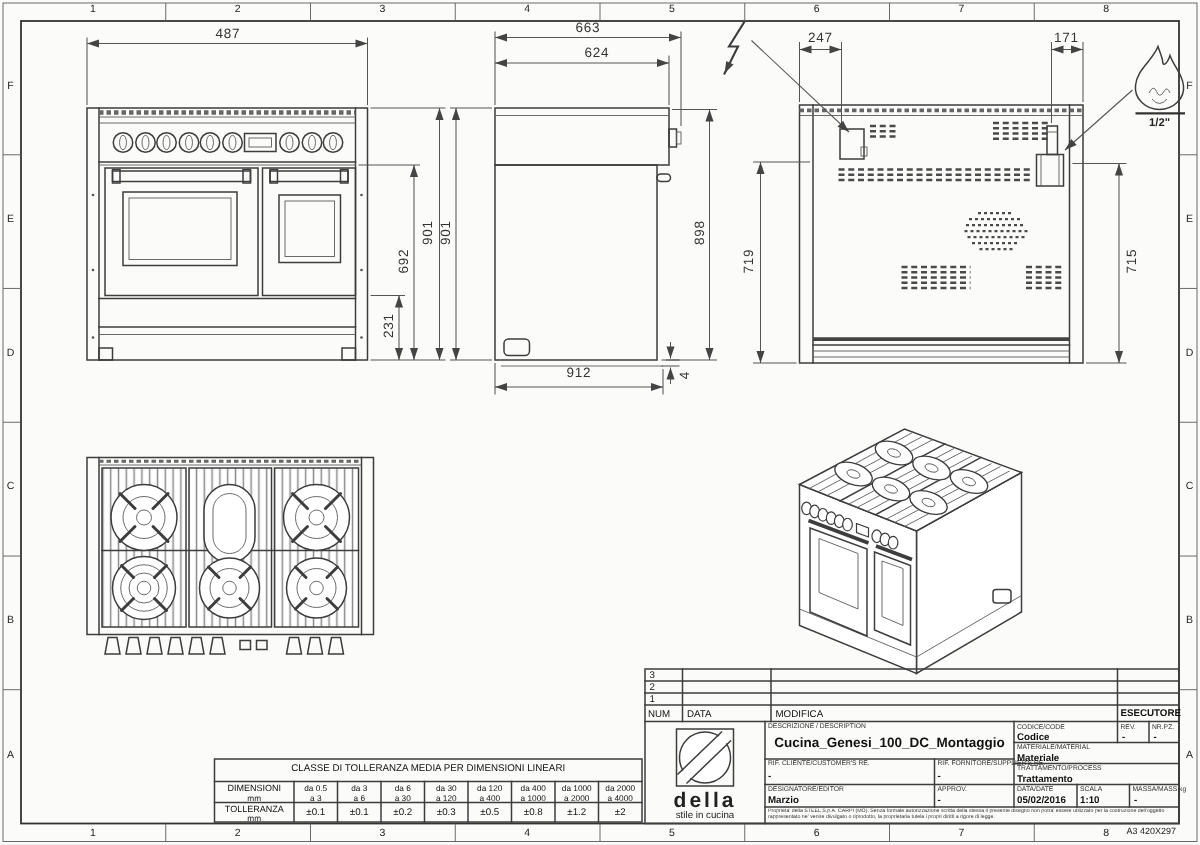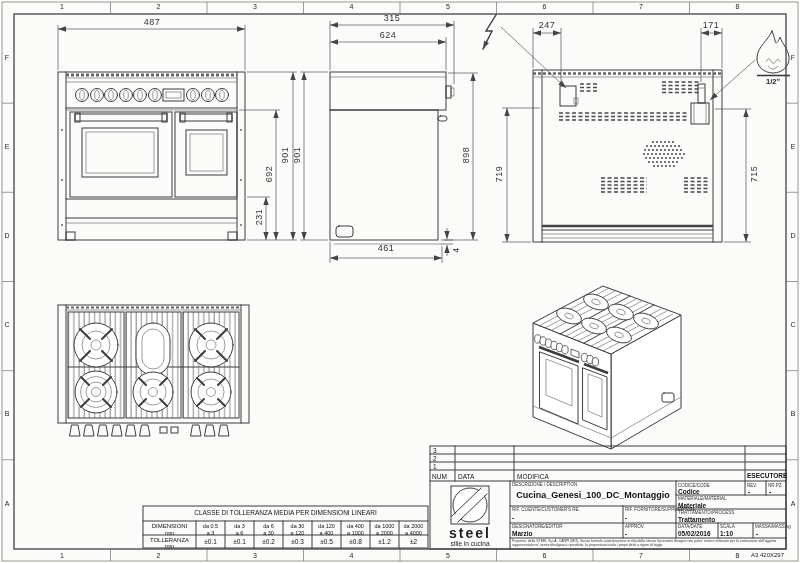--- a/index.html
+++ b/index.html
@@ -458,25 +458,25 @@
 <span class="br" style="left:788px;top:321px">C</span>
 <span class="br" style="left:788px;top:410px">B</span>
 <span class="br" style="left:788px;top:500px">A</span>
 <span class="fmt" style="left:726px;top:551.5px;width:58px">A3 420X297</span>
 
 <span class="dim" style="left:138px;top:17px;width:28px">487</span>
 <span class="dim rot" style="left:270px;top:150px;width:30px">901</span>
 <span class="dim rot" style="left:254px;top:169px;width:30px">692</span>
 <span class="dim rot" style="left:244px;top:212px;width:30px">231</span>
 
-<span class="dim" style="left:378px;top:13px;width:28px">315</span>
-<span class="dim" style="left:374px;top:30px;width:28px">624</span>
+<span class="dim" style="left:378px;top:13px;width:28px">663</span>
+<span class="dim" style="left:384px;top:30px;width:28px">624</span>
 <span class="dim rot" style="left:282px;top:150px;width:30px">901</span>
 <span class="dim rot" style="left:451px;top:150px;width:30px">898</span>
-<span class="dim" style="left:372px;top:243px;width:28px">461</span>
+<span class="dim" style="left:372px;top:243px;width:28px">912</span>
 <span class="dim rot" style="left:448px;top:245px;width:16px">4</span>
 
 <span class="dim" style="left:533px;top:20px;width:28px">247</span>
 <span class="dim" style="left:697px;top:20px;width:28px">171</span>
 <span class="dim rot" style="left:484px;top:169px;width:30px">719</span>
 <span class="dim rot" style="left:739px;top:169px;width:30px">715</span>
 <span class="gas" style="left:757px;top:77px;width:32px">1/2"</span>
 
 <div>
   <span class="tt" style="left:145px;top:509px;width:281px">CLASSE DI TOLLERANZA MEDIA PER DIMENSIONI LINEARI</span>
@@ -514,21 +514,21 @@
 
 <div>
   <span class="hdr" style="left:433px;top:446.5px">3</span>
   <span class="hdr" style="left:433px;top:454.5px">2</span>
   <span class="hdr" style="left:433px;top:462.5px">1</span>
   <span class="hdr" style="left:432px;top:472.5px">NUM</span>
   <span class="hdr" style="left:458px;top:472.5px">DATA</span>
   <span class="hdr" style="left:517px;top:472.5px">MODIFICA</span>
   <span class="hdr" style="left:747px;top:471.5px;font-weight:bold">ESECUTORE</span>
 
-  <span class="logoname" style="left:430px;top:525px;width:80px">steel</span>
+  <span class="logoname" style="left:430px;top:525px;width:80px">della</span>
   <span class="logotag" style="left:430px;top:540px;width:80px">stile in cucina</span>
 
   <span class="lbl" style="left:512px;top:482px">DESCRIZIONE / DESCRIPTION</span>
   <span class="desc" style="left:510px;top:490px;width:166px">Cucina_Genesi_100_DC_Montaggio</span>
 
   <span class="lbl" style="left:512px;top:507px">RIF. CLIENTE/CUSTOMER'S RE.</span>
   <span class="val" style="left:512px;top:514px">-</span>
   <span class="lbl" style="left:625px;top:507px">RIF. FORNITORE/SUPPLIER'S RE.</span>
   <span class="val" style="left:625px;top:514px">-</span>
 

